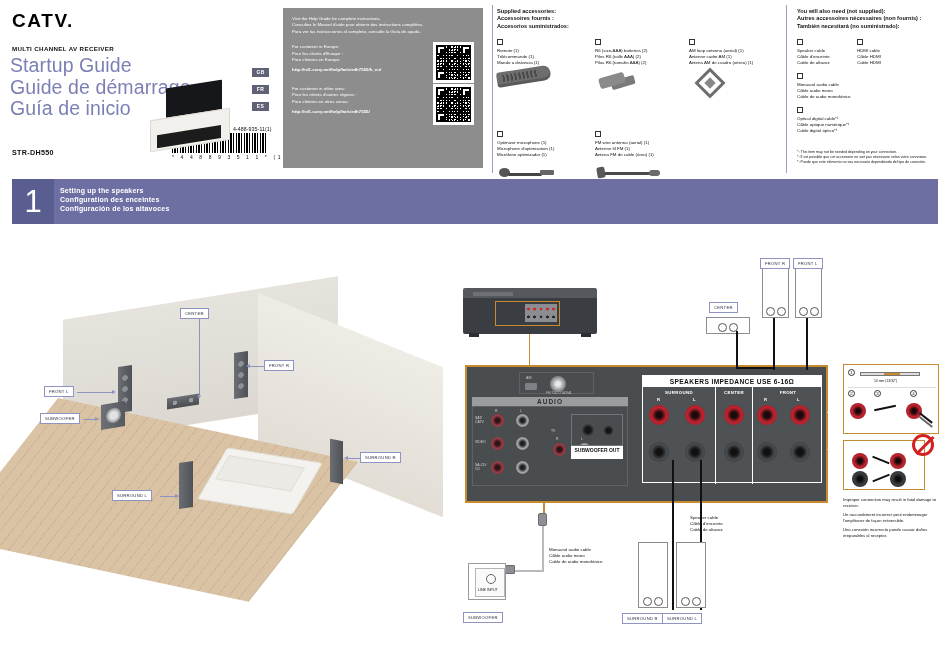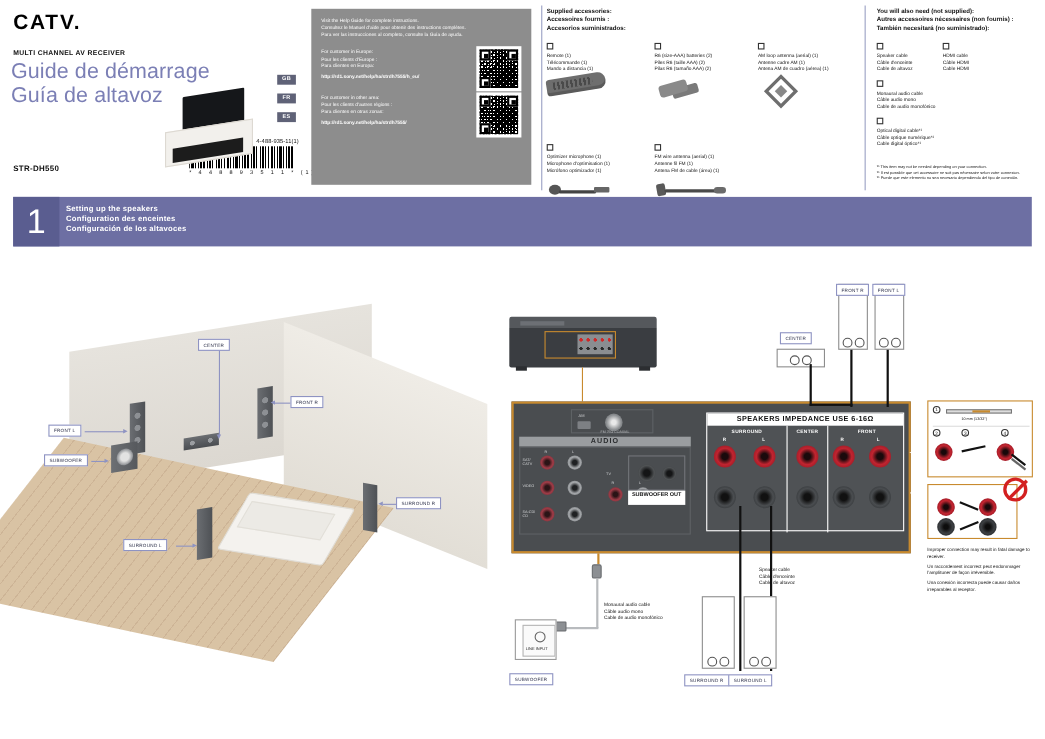--- a/index.html
+++ b/index.html
@@ -473,22 +473,23 @@
 </style>
 </head>
 <body>
 
 <div class="page">
 
   <div class="sony-logo">CATV.</div>
   <div class="cat-line">MULTI CHANNEL AV RECEIVER</div>
 
   <div class="title-block">
+    <div>Startup Guide</div>
     <div>Guide de démarrage</div>
-    <div>Guía de altavoz</div>
+    <div>Guía de inicio</div>
   </div>
 
   <div class="lang-badges">
     <span>GB</span>
     <span>FR</span>
     <span>ES</span>
   </div>
 
   <div class="partno">4-488-935-11(1)</div>
   <div class="barcode-wrap">

